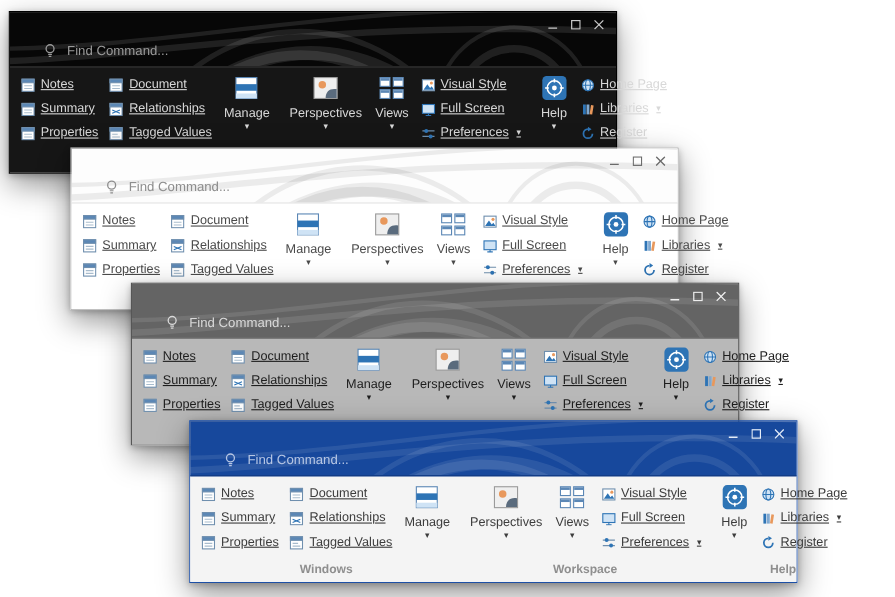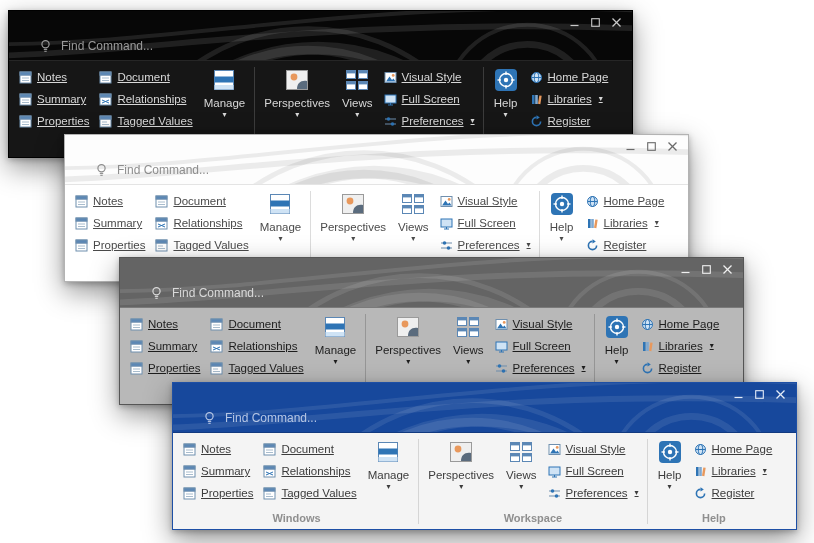--- a/index.html
+++ b/index.html
@@ -7,21 +7,21 @@
   body {
     position: relative;
     background: #ffffff;
     font-family: "Liberation Sans", sans-serif;
     overflow: hidden;
   }
   #stage { position: absolute; inset: 0; }
 
   .window {
     position: absolute;
-    width: 625px;
+    width: 553px;
     height: 148px;
     display: flex;
     flex-direction: column;
     border: 1px solid;
     box-shadow: 0 10px 26px rgba(0,0,0,.42), 0 2px 6px rgba(0,0,0,.25);
   }
   .pos-0 { left: 8px;   top: 10px;  z-index: 1; }
   .pos-1 { left: 64px;  top: 134px; z-index: 2; }
   .pos-2 { left: 119px; top: 257px; z-index: 3; }
   .pos-3 { left: 172px; top: 382px; z-index: 4; }

